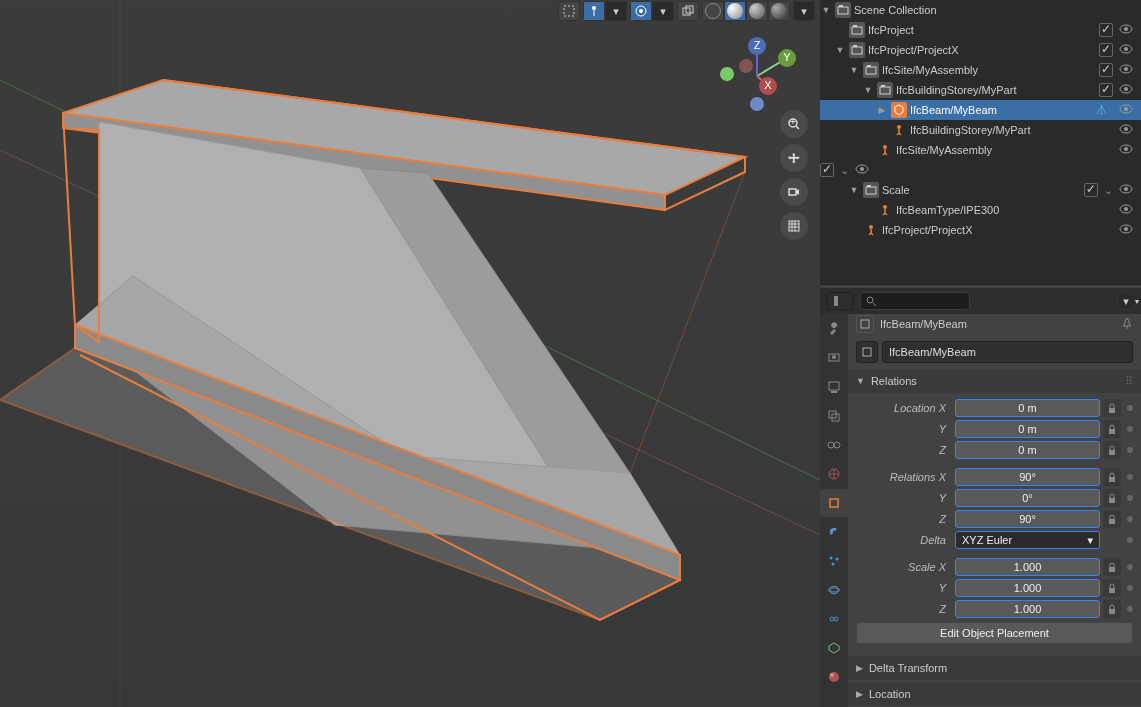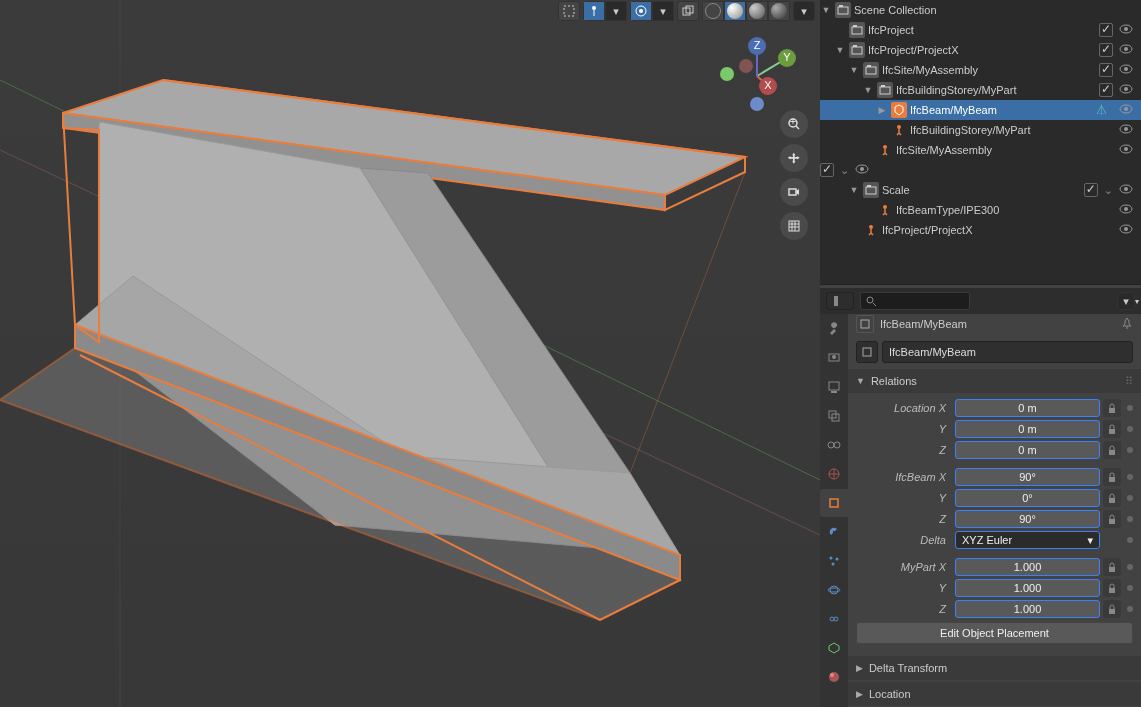--- a/index.html
+++ b/index.html
@@ -596,21 +596,21 @@
             <div class="lock">
               <svg width="10" height="10">
                 <rect x="2" y="5" width="6" height="5" fill="#888"></rect>
                 <path d="M3 5V3a2 2 0 0 1 4 0v2" fill="none" stroke="#888"></path>
               </svg>
             </div>
             <span class="dot"></span>
           </div>
           <div style="height:6px"></div>
           <div class="prop-row">
-            <div class="label">IfcBeam X</div>
+            <div class="label">Relations X</div>
             <div class="field">90°</div>
             <div class="lock">
               <svg width="10" height="10">
                 <rect x="2" y="5" width="6" height="5" fill="#888"></rect>
                 <path d="M3 5V3a2 2 0 0 1 4 0v2" fill="none" stroke="#888"></path>
               </svg>
             </div>
             <span class="dot"></span>
           </div>
           <div class="prop-row">
@@ -636,21 +636,21 @@
             <span class="dot"></span>
           </div>
           <div class="prop-row">
             <div class="label">Delta</div>
             <div class="field drop">XYZ Euler<span style="position:absolute;right:6px">▾</span></div>
             <div style="width:18px"></div>
             <span class="dot"></span>
           </div>
           <div style="height:6px"></div>
           <div class="prop-row">
-            <div class="label">MyPart X</div>
+            <div class="label">Scale X</div>
             <div class="field">1.000</div>
             <div class="lock">
               <svg width="10" height="10">
                 <rect x="2" y="5" width="6" height="5" fill="#888"></rect>
                 <path d="M3 5V3a2 2 0 0 1 4 0v2" fill="none" stroke="#888"></path>
               </svg>
             </div>
             <span class="dot"></span>
           </div>
           <div class="prop-row">

